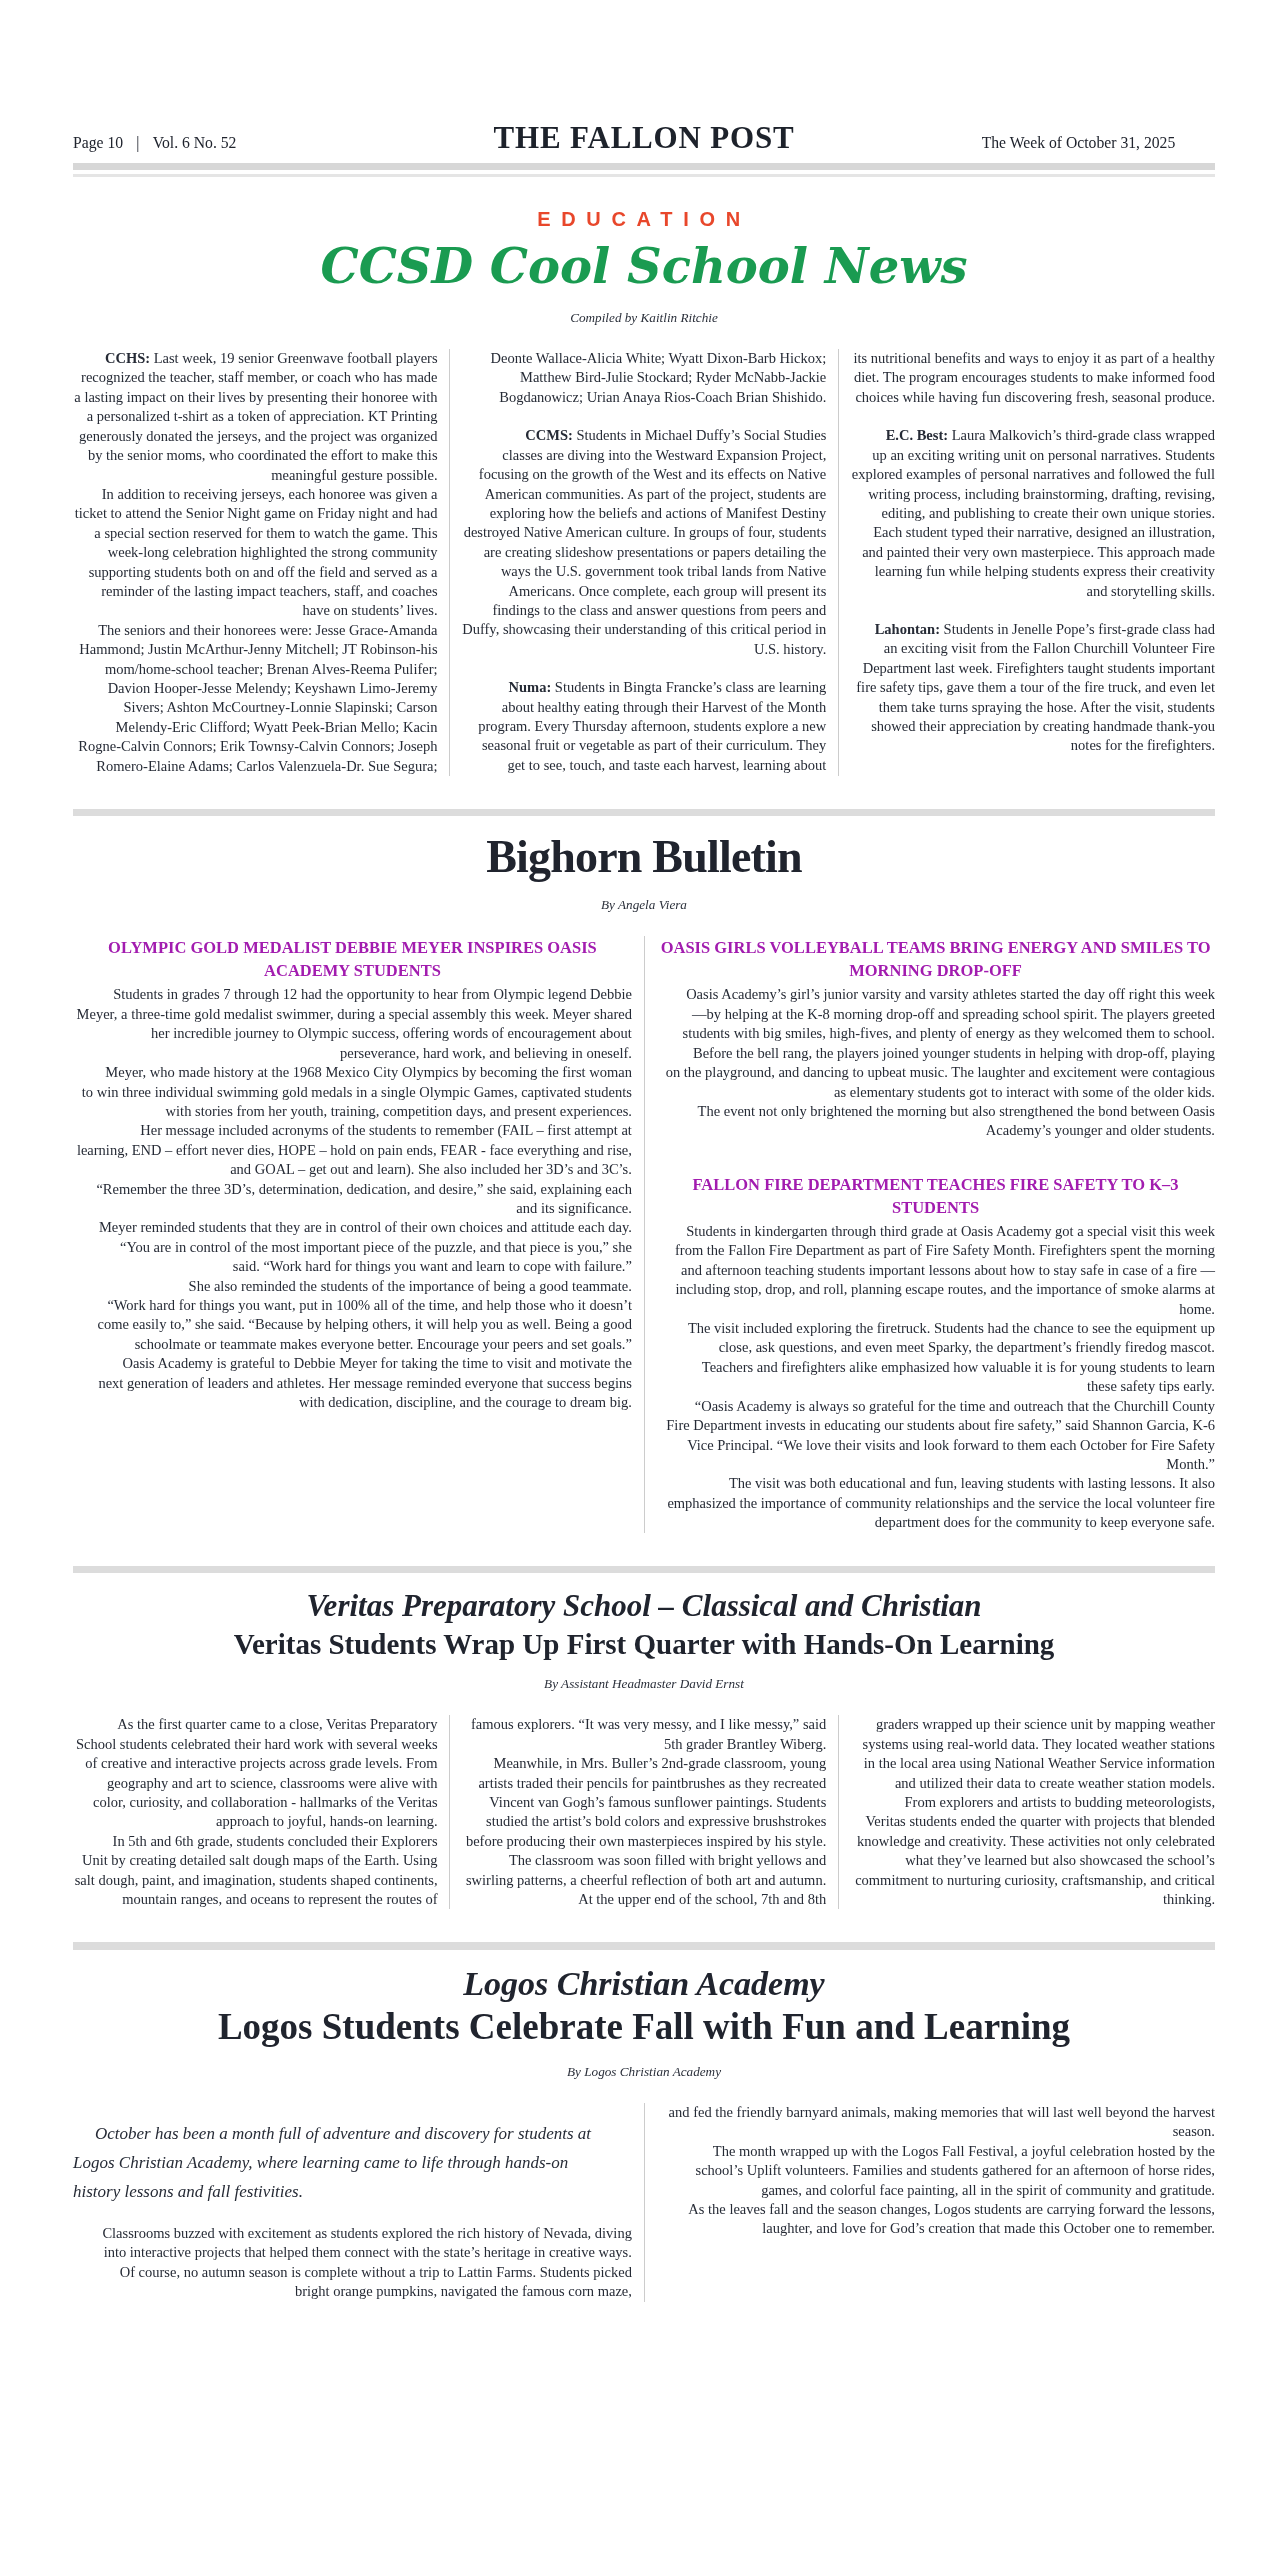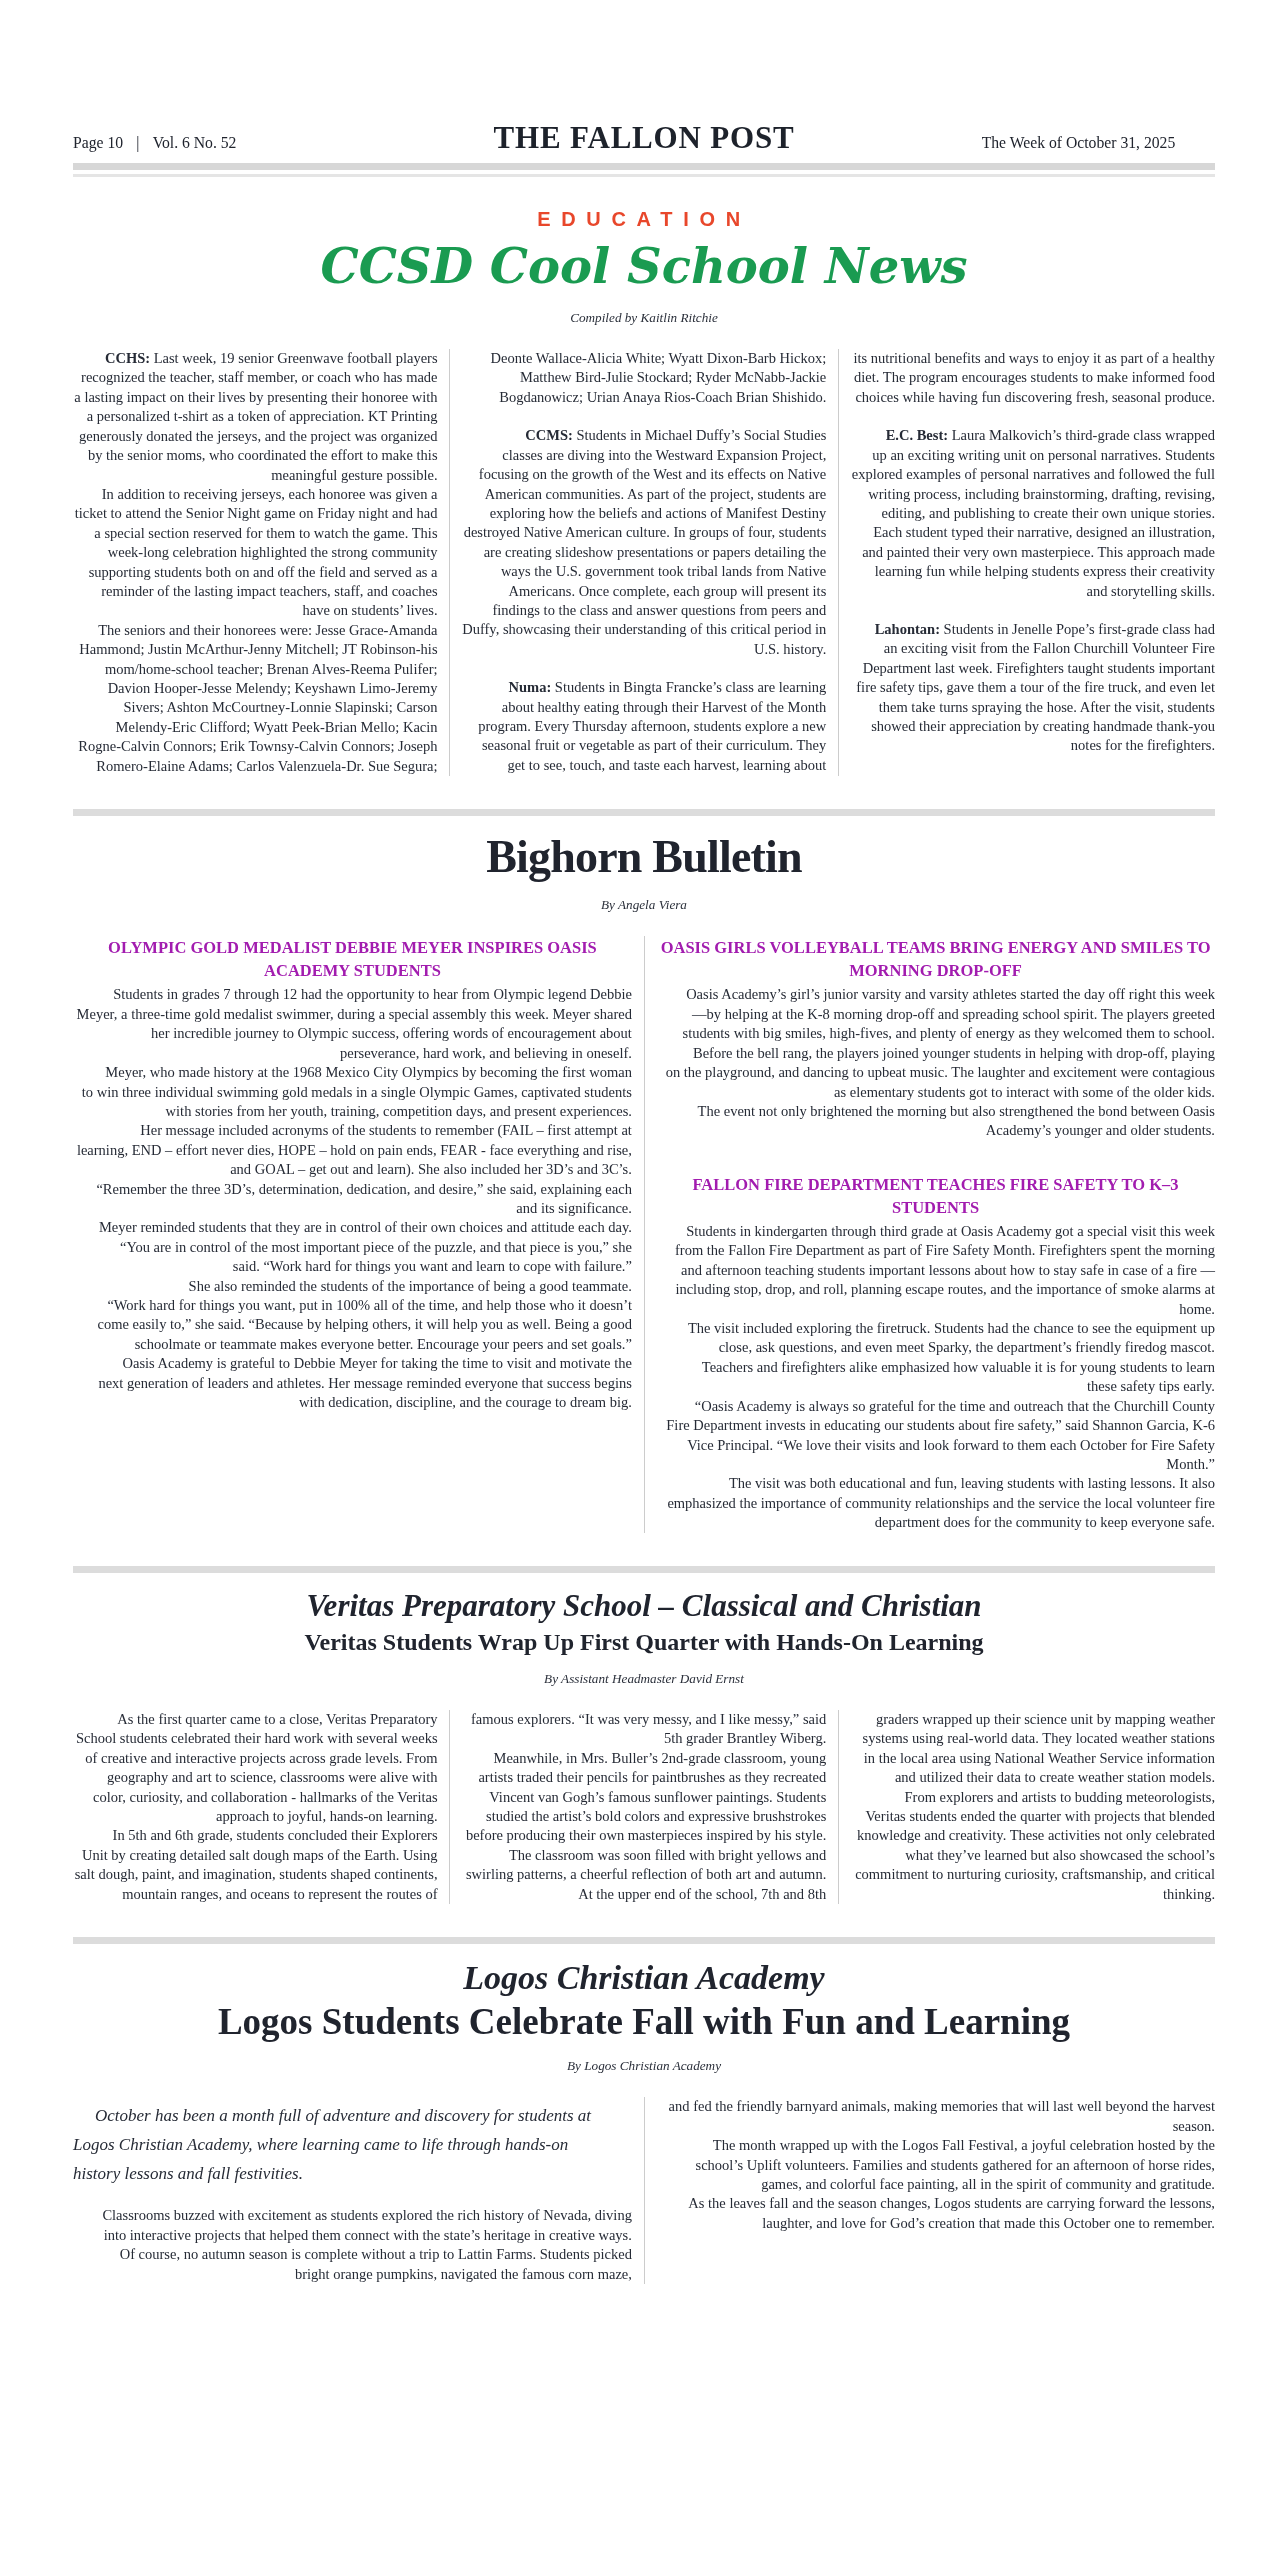--- a/index.html
+++ b/index.html
@@ -69,25 +69,25 @@
   
   .kicker {
     font-style: italic; font-weight: bold; color: #20242e;
     line-height: 1.1;
   }
   .kicker.veritas-k { margin-top: 16.5px; font-size: 31px; }
   .kicker.logos-k   { margin-top: 15px; font-size: 34px; }
   .sec-head {
     margin: 5px 0 0 0; font-weight: bold; color: #20242e; line-height: 1.1;
   }
-  .sec-head.veritas-h { font-size: 24px; }
+  .sec-head.veritas-h { font-size: 29px; }
   .sec-head.logos-h   { font-size: 37px; }
 
   p.intro-p {
-    margin: 4px 0 18px 0;
+    margin: 16px 0 18px 0;
     font-style: italic;
     font-size: 17px; line-height: 29px;
     text-indent: 22px;
     color: #262b36;
     padding-right: 25px;
   }
 </style>
 </head>
 <body>
 

